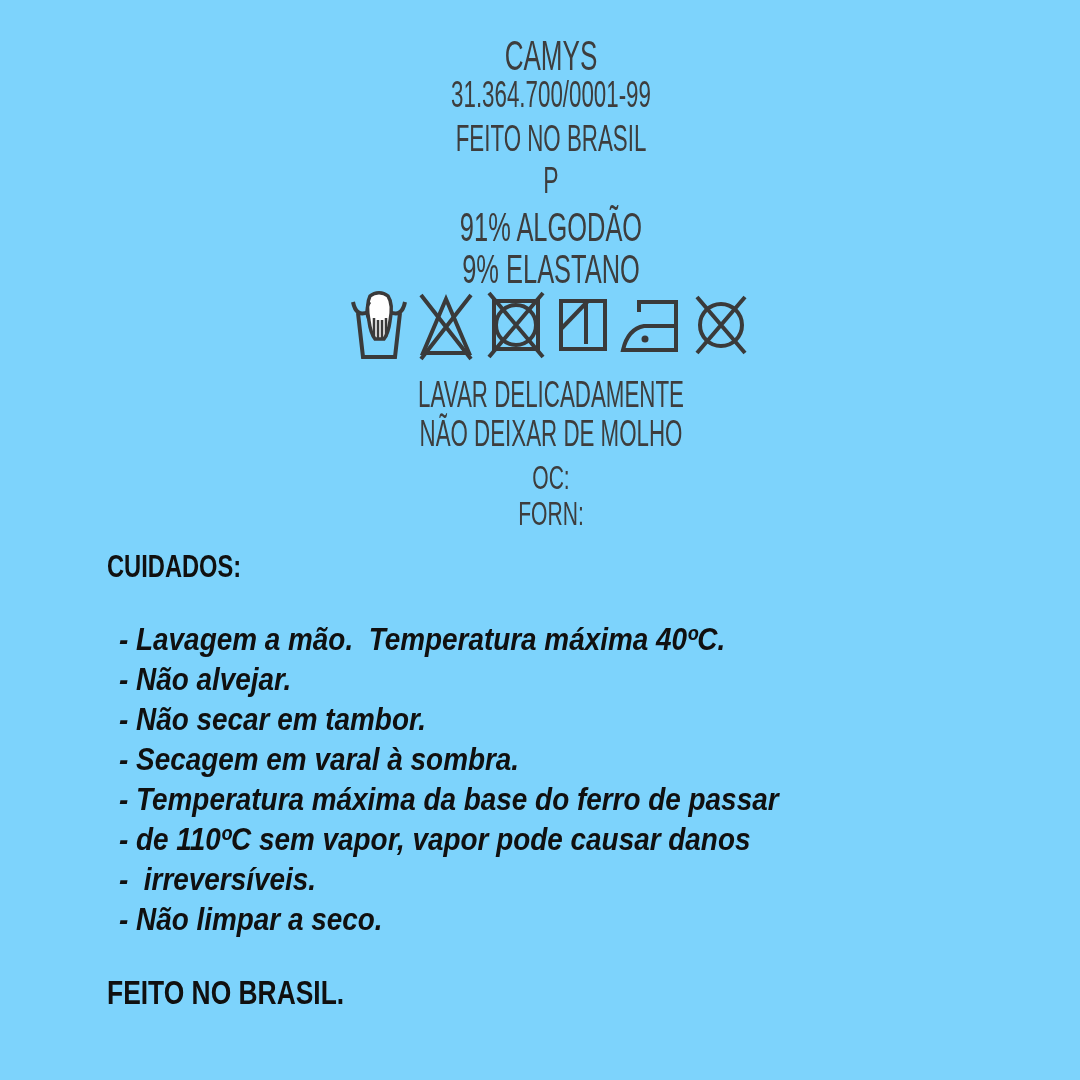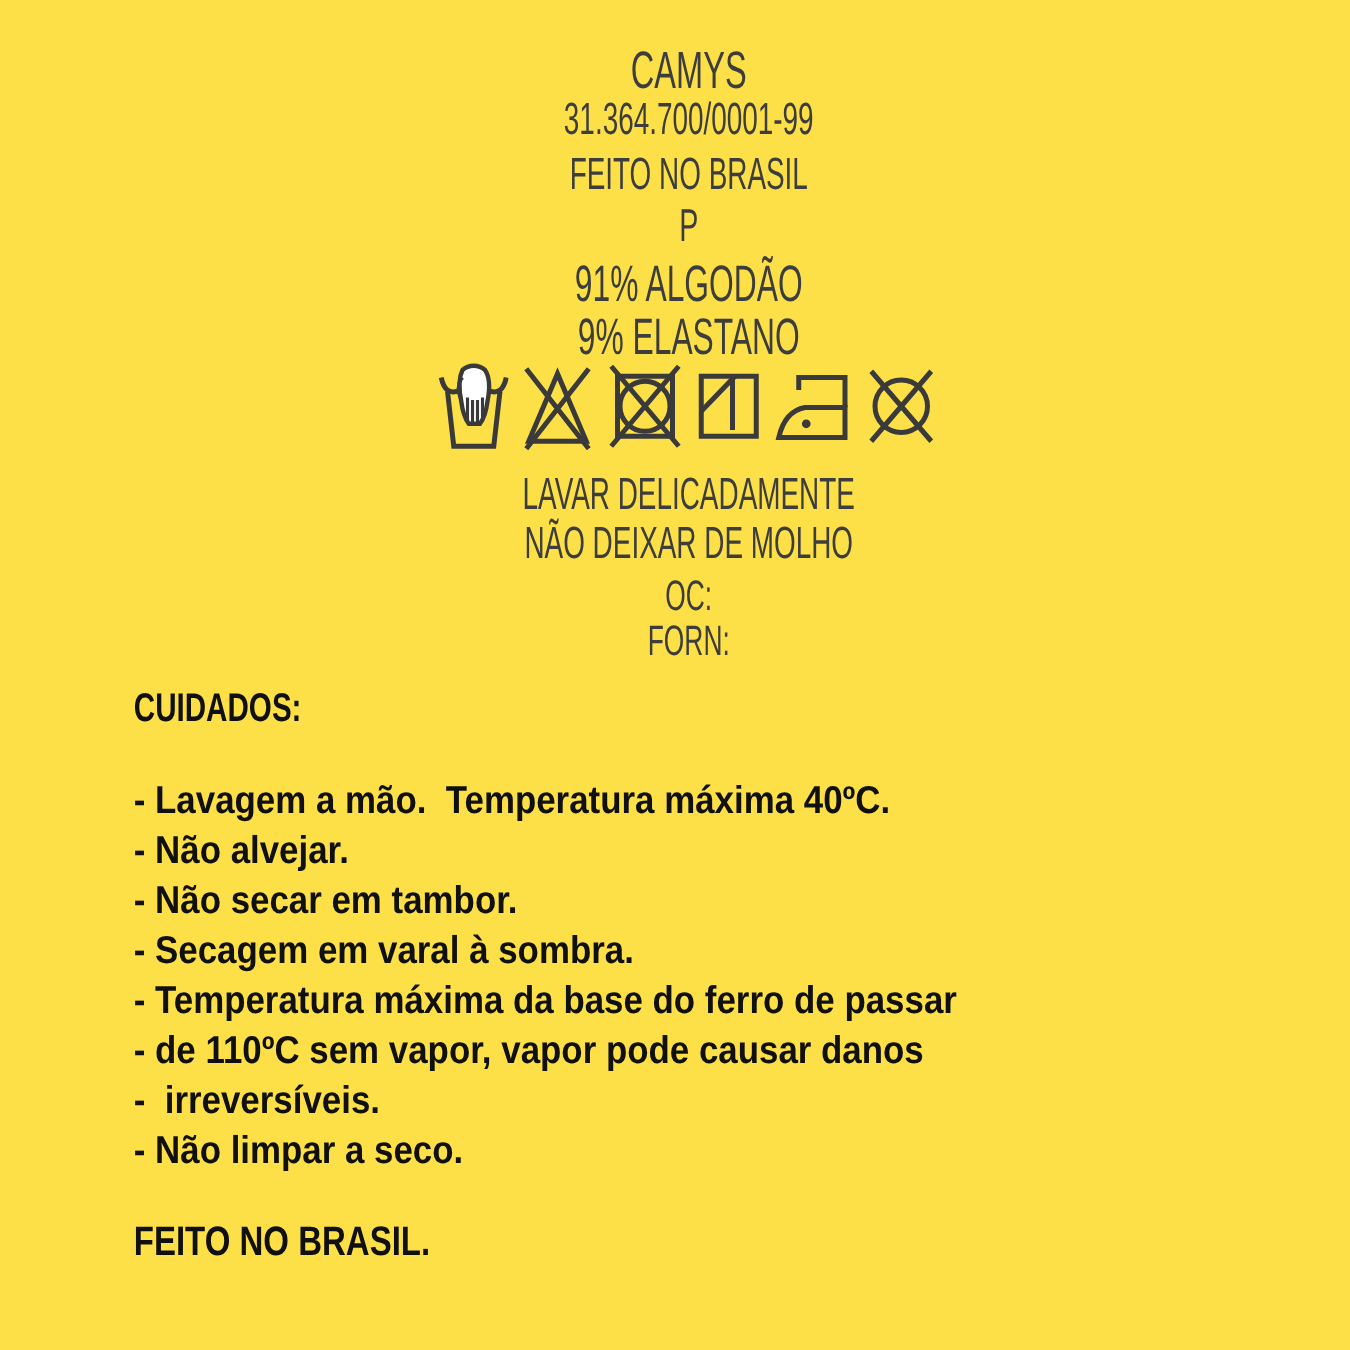--- a/index.html
+++ b/index.html
@@ -1,16 +1,16 @@
 <!DOCTYPE html>
 <html><head>
 <meta charset="utf-8">
 <style>
   html,body{margin:0;padding:0;background:#fff;}
-  .stage{position:relative;width:1080px;height:1080px;background:#fde047;overflow:hidden;
+  .stage{position:relative;width:1080px;height:1080px;background:#7dd3fc;overflow:hidden;
          font-family:"Liberation Sans",sans-serif;}
   
   .cline{position:absolute;left:11px;width:1080px;text-align:center;color:#3d3d3d;
          transform:scaleX(0.62);transform-origin:50% 50%;line-height:1.1;white-space:pre;}
   .l-brand{top:33px;font-size:42px;}
   .l-cnpj{top:75px;font-size:36px;}
   .l-origin{top:119px;font-size:36px;}
   .l-size{top:161px;font-size:37px;}
   .l-comp1{top:205px;font-size:41px;}
   .l-comp2{top:247px;font-size:41px;}
@@ -18,21 +18,21 @@
   .l-note2{top:414px;font-size:36px;}
   .l-oc{top:459px;font-size:34px;}
   .l-forn{top:495px;font-size:34px;}
   
   .symbols{position:absolute;top:287px;left:11px;width:1080px;display:flex;
            justify-content:center;align-items:flex-start;gap:9px;}
   .symbols svg{display:block;}
   
   .care-heading{position:absolute;left:107px;top:548px;font-size:32px;font-weight:700;
                 color:#101010;transform:scaleX(0.74);transform-origin:0 50%;white-space:pre;}
-  .care-items{position:absolute;left:107px;top:620px;color:#101010;}
+  .care-items{position:absolute;left:119px;top:620px;color:#101010;font-style:italic;}
   .care-item{font-size:31px;font-weight:700;line-height:40px;white-space:pre;
              transform:scaleX(0.9);transform-origin:0 50%;}
   .care-footer{position:absolute;left:107px;top:974px;font-size:33px;font-weight:700;
                color:#101010;transform:scaleX(0.8);transform-origin:0 50%;white-space:pre;}
 </style>
 </head>
 <body>
 
 <div class="stage">
 

